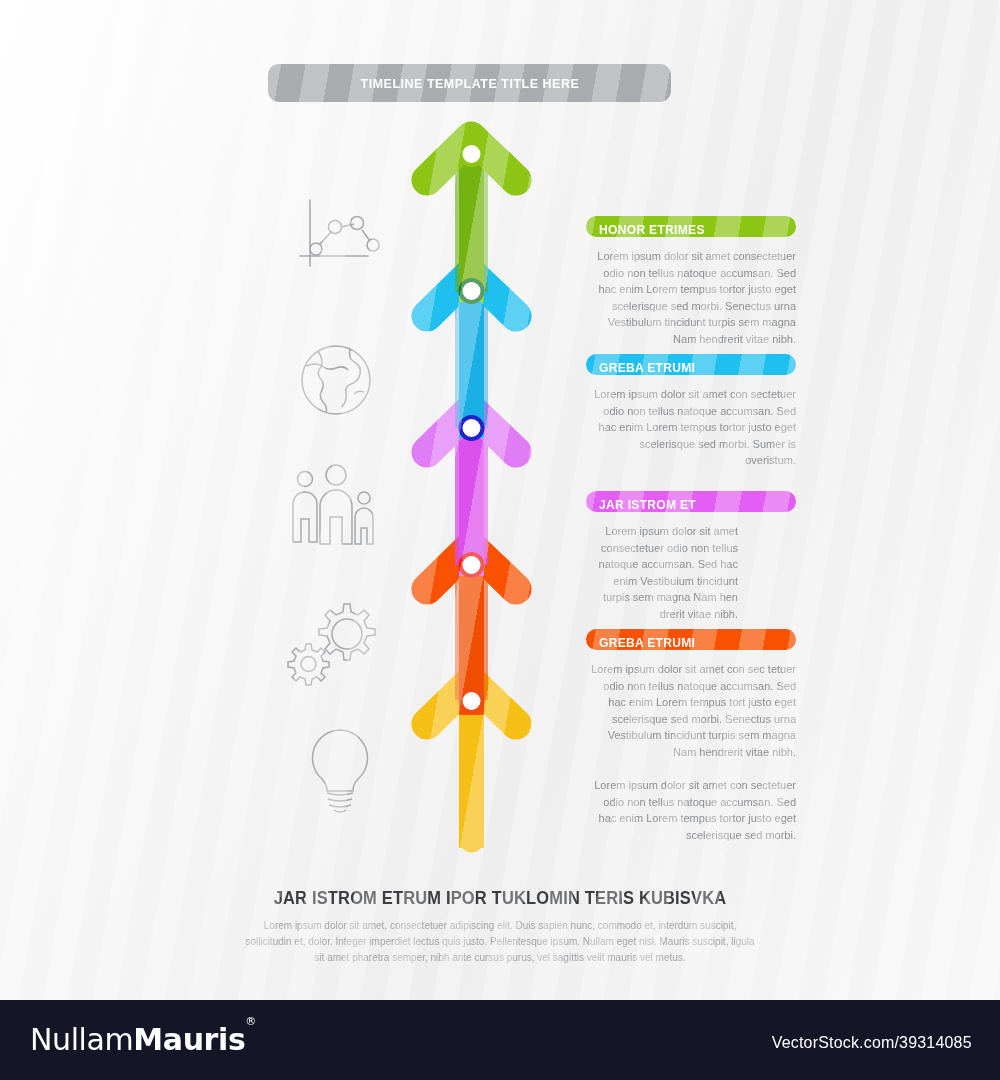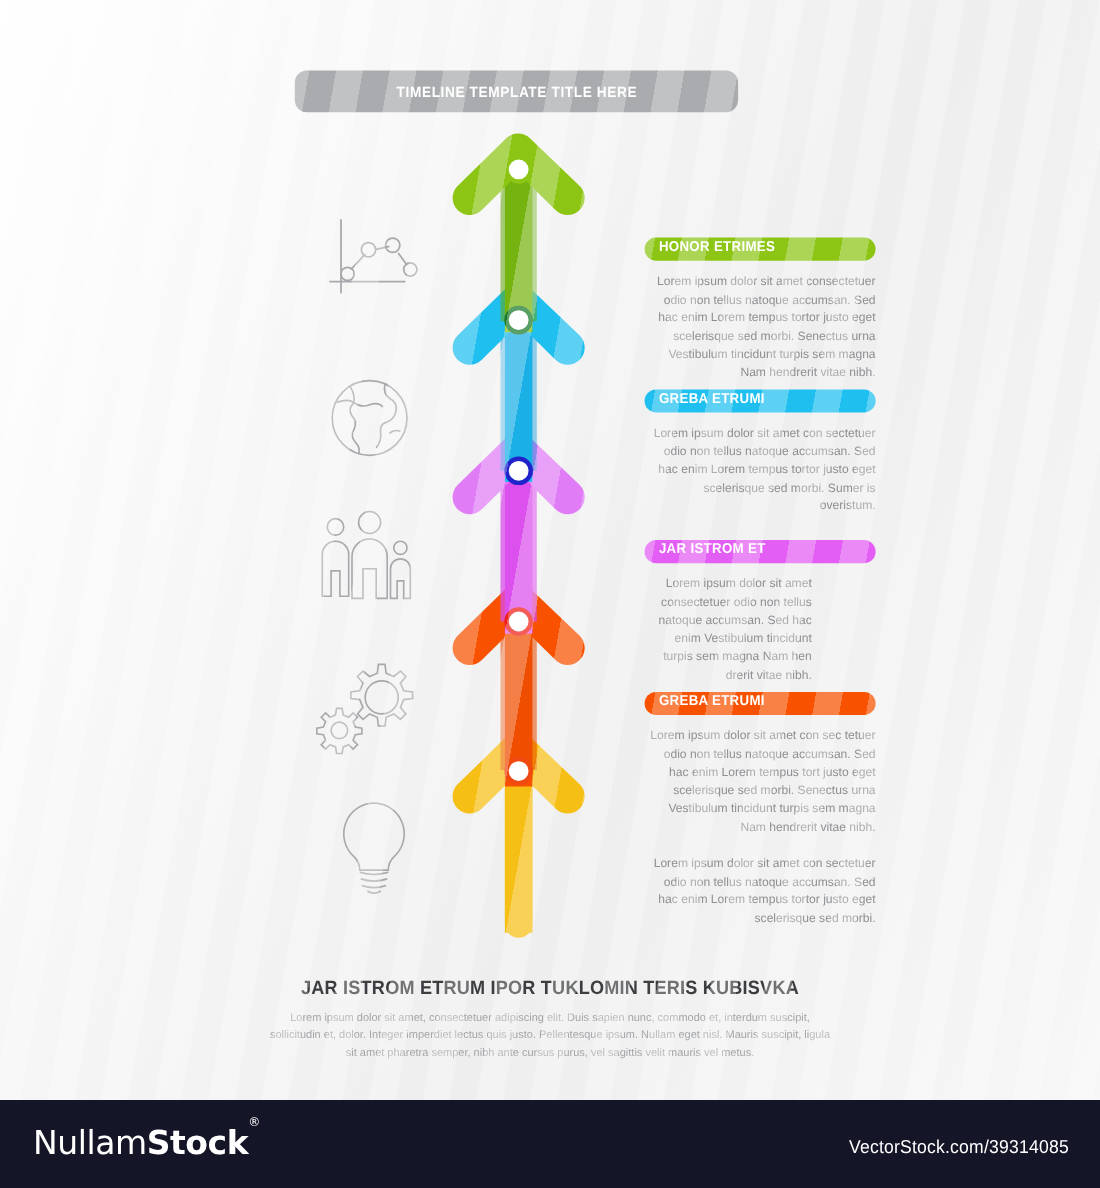--- a/index.html
+++ b/index.html
@@ -46,21 +46,21 @@
   #timeline{ position:absolute; left:0; top:0; width:1000px; height:1000px; }
 
   
   .icon-wrap{ position:absolute; width:96px; height:88px; }
   .icon-wrap svg{ display:block; width:100%; height:100%; }
 
   
   .block{ position:absolute; left:586px; width:210px; }
   .badge{
     height:21px; border-radius:11px;
-    display:flex; align-items:flex-start;
+    display:flex; align-items:flex-end;
     padding-left:13px;
     color:#ffffff; font-size:13px; font-weight:bold;
     letter-spacing:.3px;
   }
   .badge span{ transform:scaleX(.93); transform-origin:left center; }
   .body-text{
     margin-top:11px;
     color:#8d8f92;
     font-size:11px;
     line-height:1.5;
@@ -240,15 +240,15 @@
     <p class="body-text">Lorem ipsum dolor sit amet con sectetuer odio non tellus natoque accumsan. Sed hac enim Lorem tempus tortor justo eget scelerisque sed morbi.</p>
   </div>
 
   <div class="footer">
     <h2>JAR ISTROM ETRUM IPOR TUKLOMIN TERIS KUBISVKA</h2>
     <p>Lorem ipsum dolor sit amet, consectetuer adipiscing elit. Duis sapien nunc, commodo et, interdum suscipit, sollicitudin et, dolor. Integer imperdiet lectus quis justo. Pellentesque ipsum. Nullam eget nisl. Mauris suscipit, ligula sit amet pharetra semper, nibh ante cursus purus, vel sagittis velit mauris vel metus.</p>
   </div>
 </div>
 
 <div class="watermark">
-  <div class="wm-logo"><span>Nullam</span><b>Stock</b><sup>®</sup></div>
+  <div class="wm-logo"><span>Nullam</span><b>Mauris</b><sup>®</sup></div>
   <div class="wm-url">VectorStock.com/39314085</div>
 </div>
 
 </body></html>

